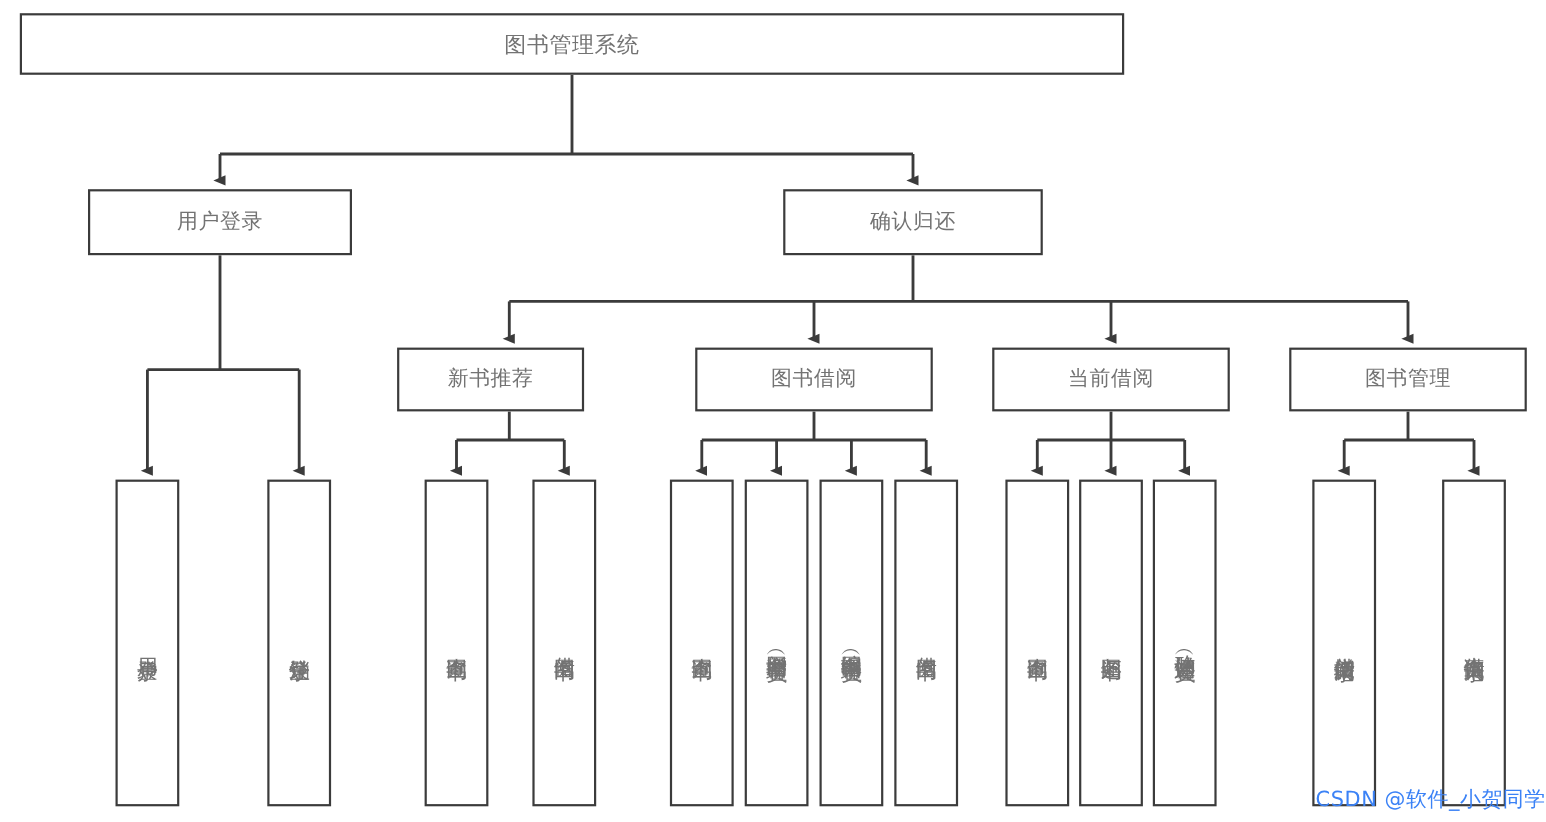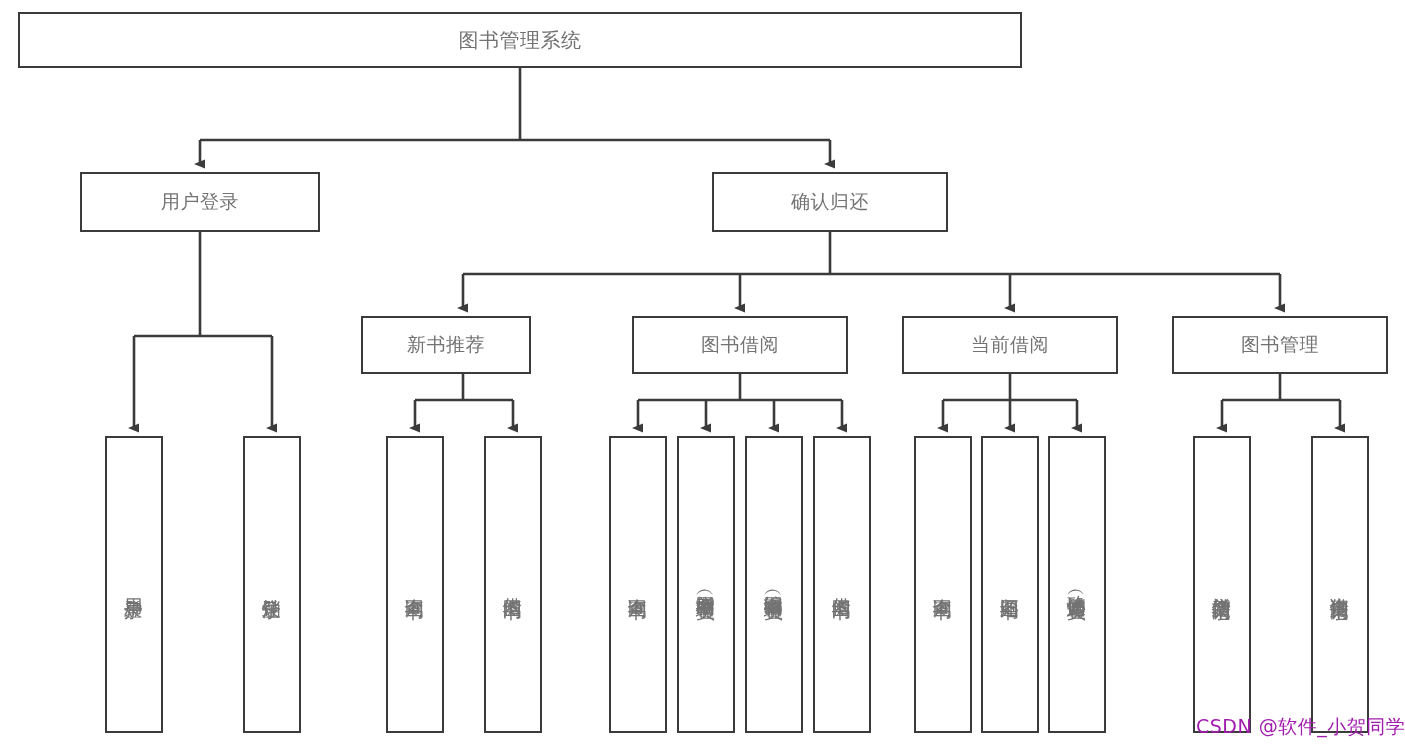--- a/index.html
+++ b/index.html
@@ -52,21 +52,21 @@
     text-orientation: upright;
     font-size: 19px;
     line-height: 1.28;
     letter-spacing: 1px;
     white-space: normal;
     max-height: 262px;
     text-align: center;
   }
   .watermark {
     position: absolute;
-    color: #a21caf;
+    color: #3b82f6;
     font-size: 19px;
     letter-spacing: 0.5px;
     white-space: nowrap;
     pointer-events: none;
   }
 </style>
 </head>
 <body>
 
 <div id="canvas">

